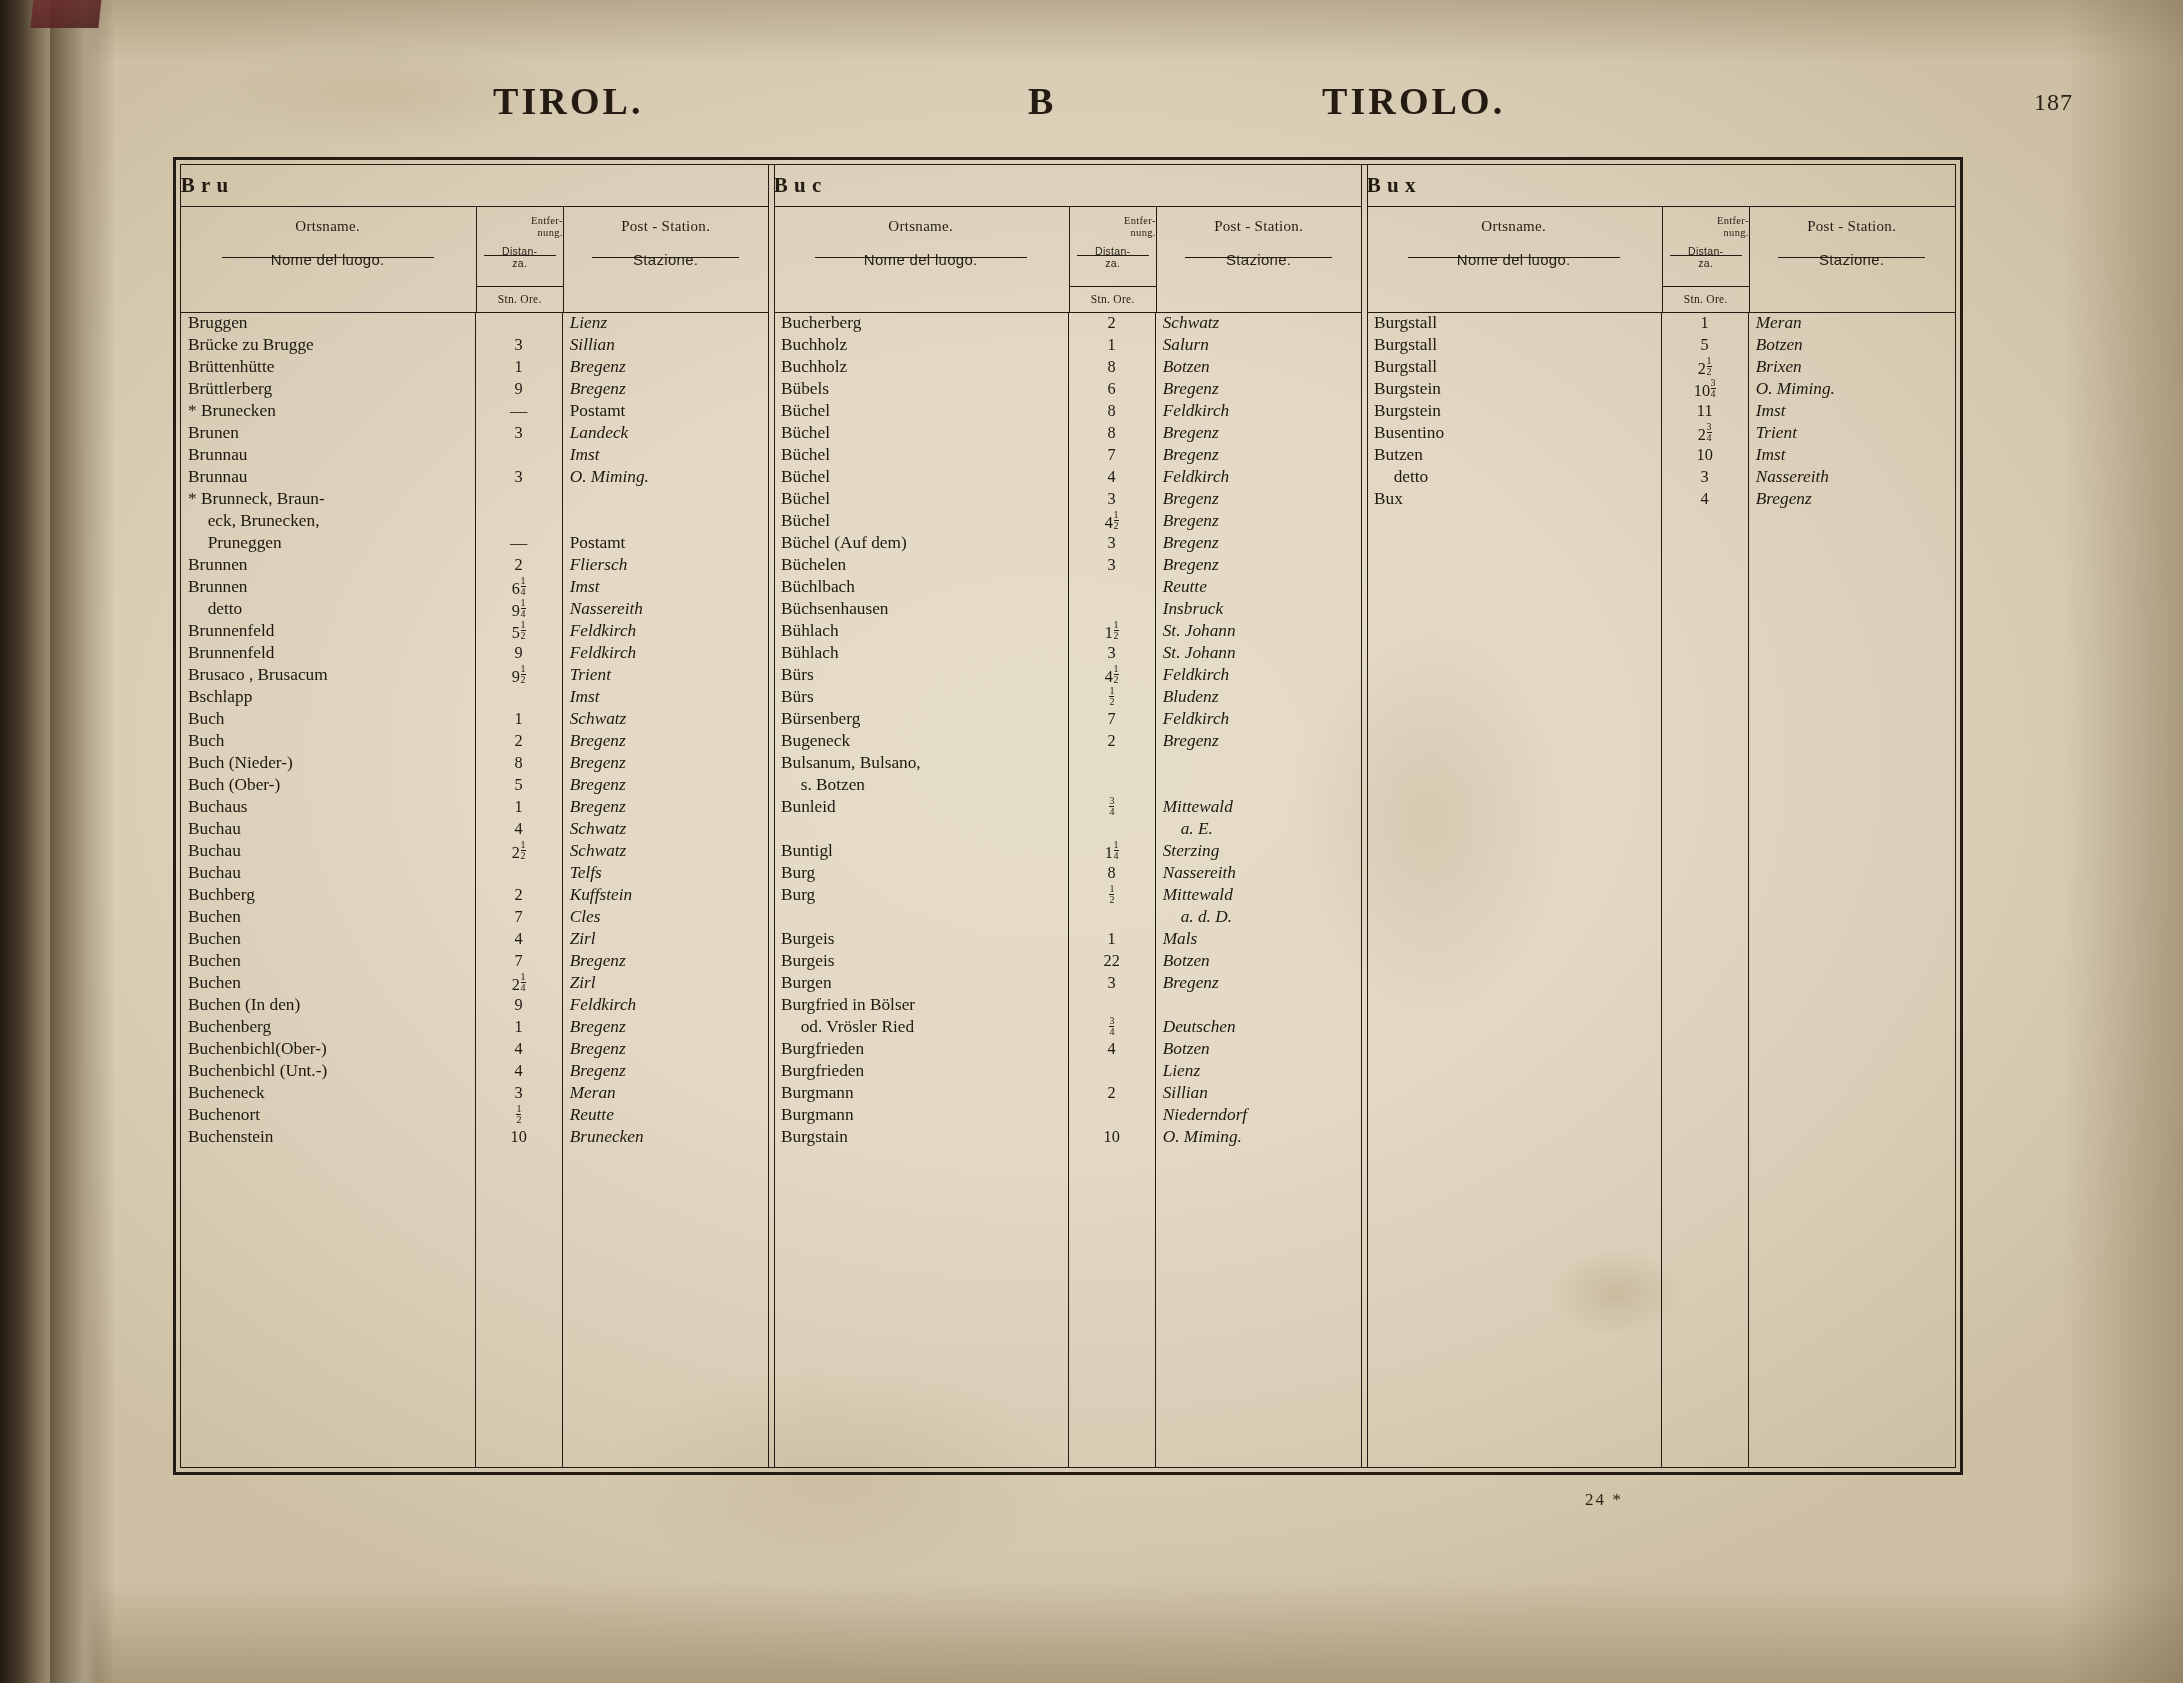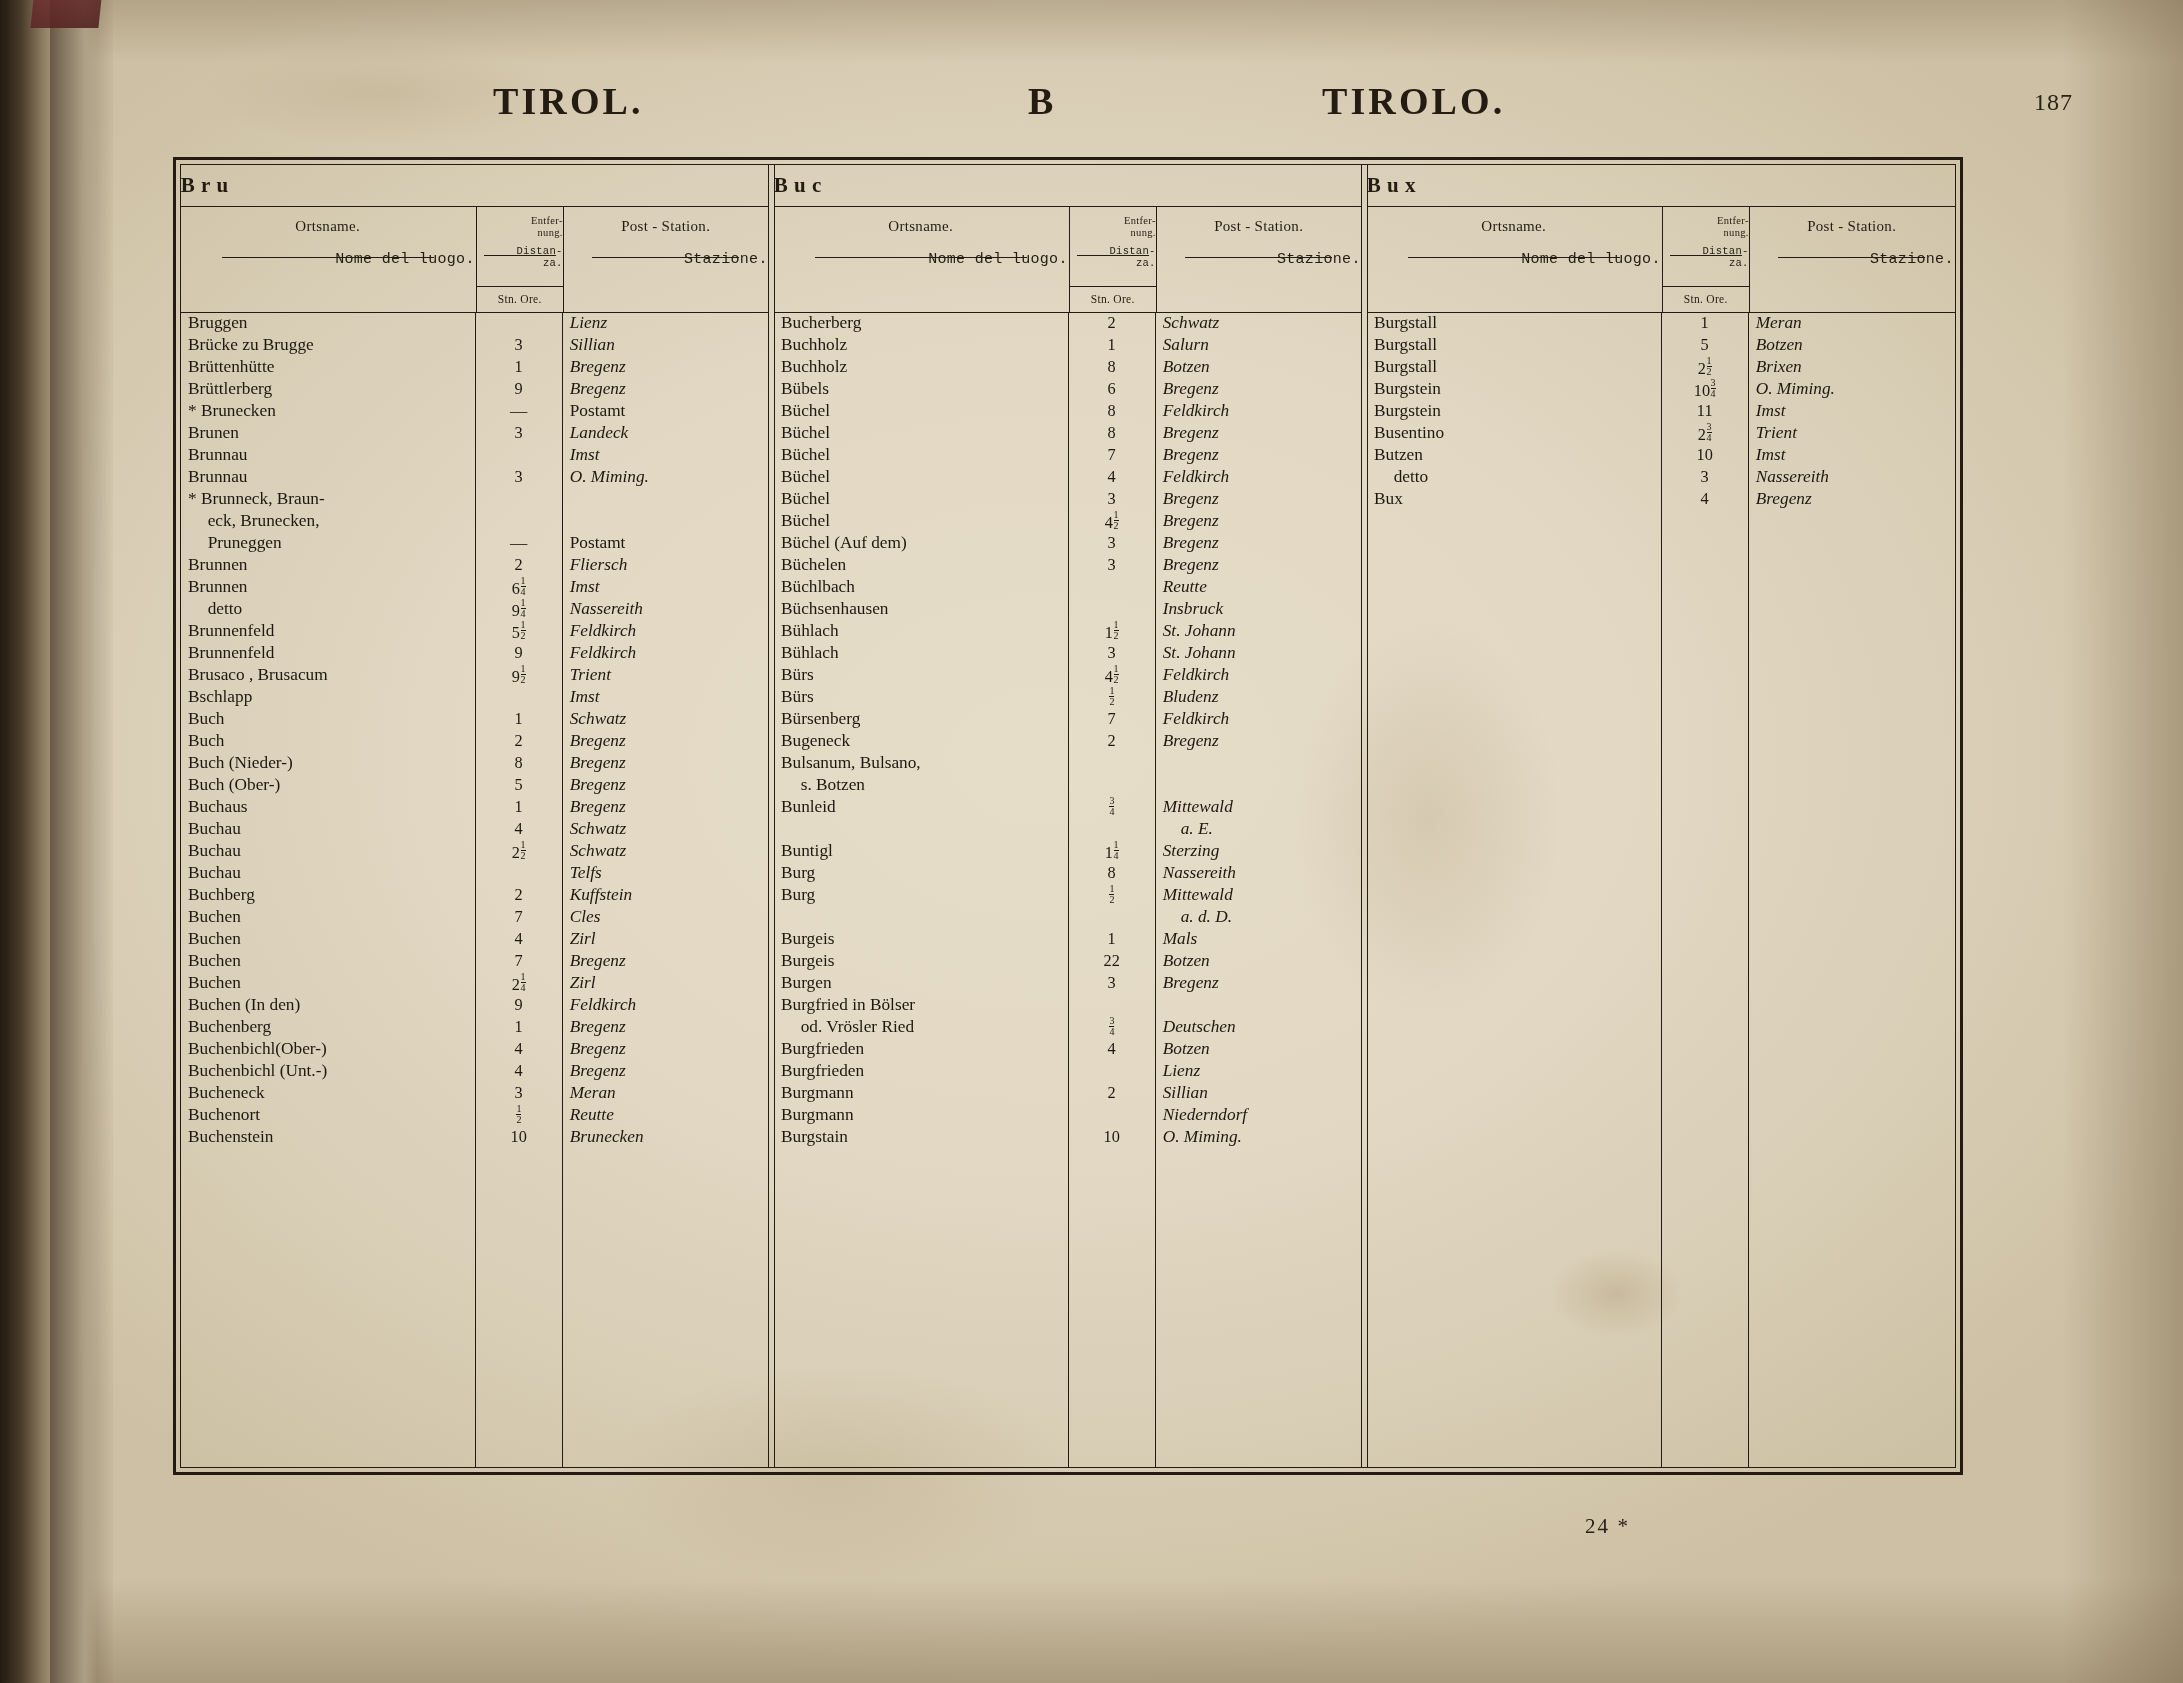--- a/index.html
+++ b/index.html
@@ -151,24 +151,23 @@
   .hc-dist { left: 295px; width: 86px; border-left: 1px solid #241c12; border-right: 1px solid #241c12;}
   .hc-post { left: 383px; width: 204px; }
 
   .hc-de {
     font-size: 15px;
     padding-top: 11.5px;
     letter-spacing: 0.3px;
   }
   .hc-it {
     font-size: 15px;
-    font-family: Liberation Mono, monospace;
+    font-family: Liberation Sans, sans-serif;
     padding-top: 15.7px;
     letter-spacing: 0.3px;
-    text-align: right;
   }
   .hc-dist .hc-de { font-size: 10.5px; line-height: 11.5px; padding-top: 8.4px; text-align: right;}
   .hc-dist .hc-it { font-size: 10.5px; line-height: 11.5px; padding-top: 8.4px;}
   .hc-rule {
     position: absolute;
     left: 14%; right: 14%;
     top: 50px;
     border-top: 1px solid #241c12;
   }
   .hc-dist .hc-rule { left: 8%; right: 8%; top: 48px;}
@@ -229,24 +228,23 @@
     margin-left: 0.5px;
   }
   .frac .n { display: block; }
   .frac .d { display: block; border-top: 0.8px solid #1e1810; }
   .dash { font-size: 17.3px; }
 
   
   #sig {
     position: absolute;
     left: 1585px; top: 1490px;
-    font-size: 21px;
+    font-size: 17px;
     color: #2a2117;
     letter-spacing: 2.1px;
-    margin-top: 24px;
   }
 </style>
 </head>
 <body>
 
 <div id="page">
   <div id="edge-t"></div>
   <div id="edge-r"></div>
   <div id="edge-b"></div>
 

